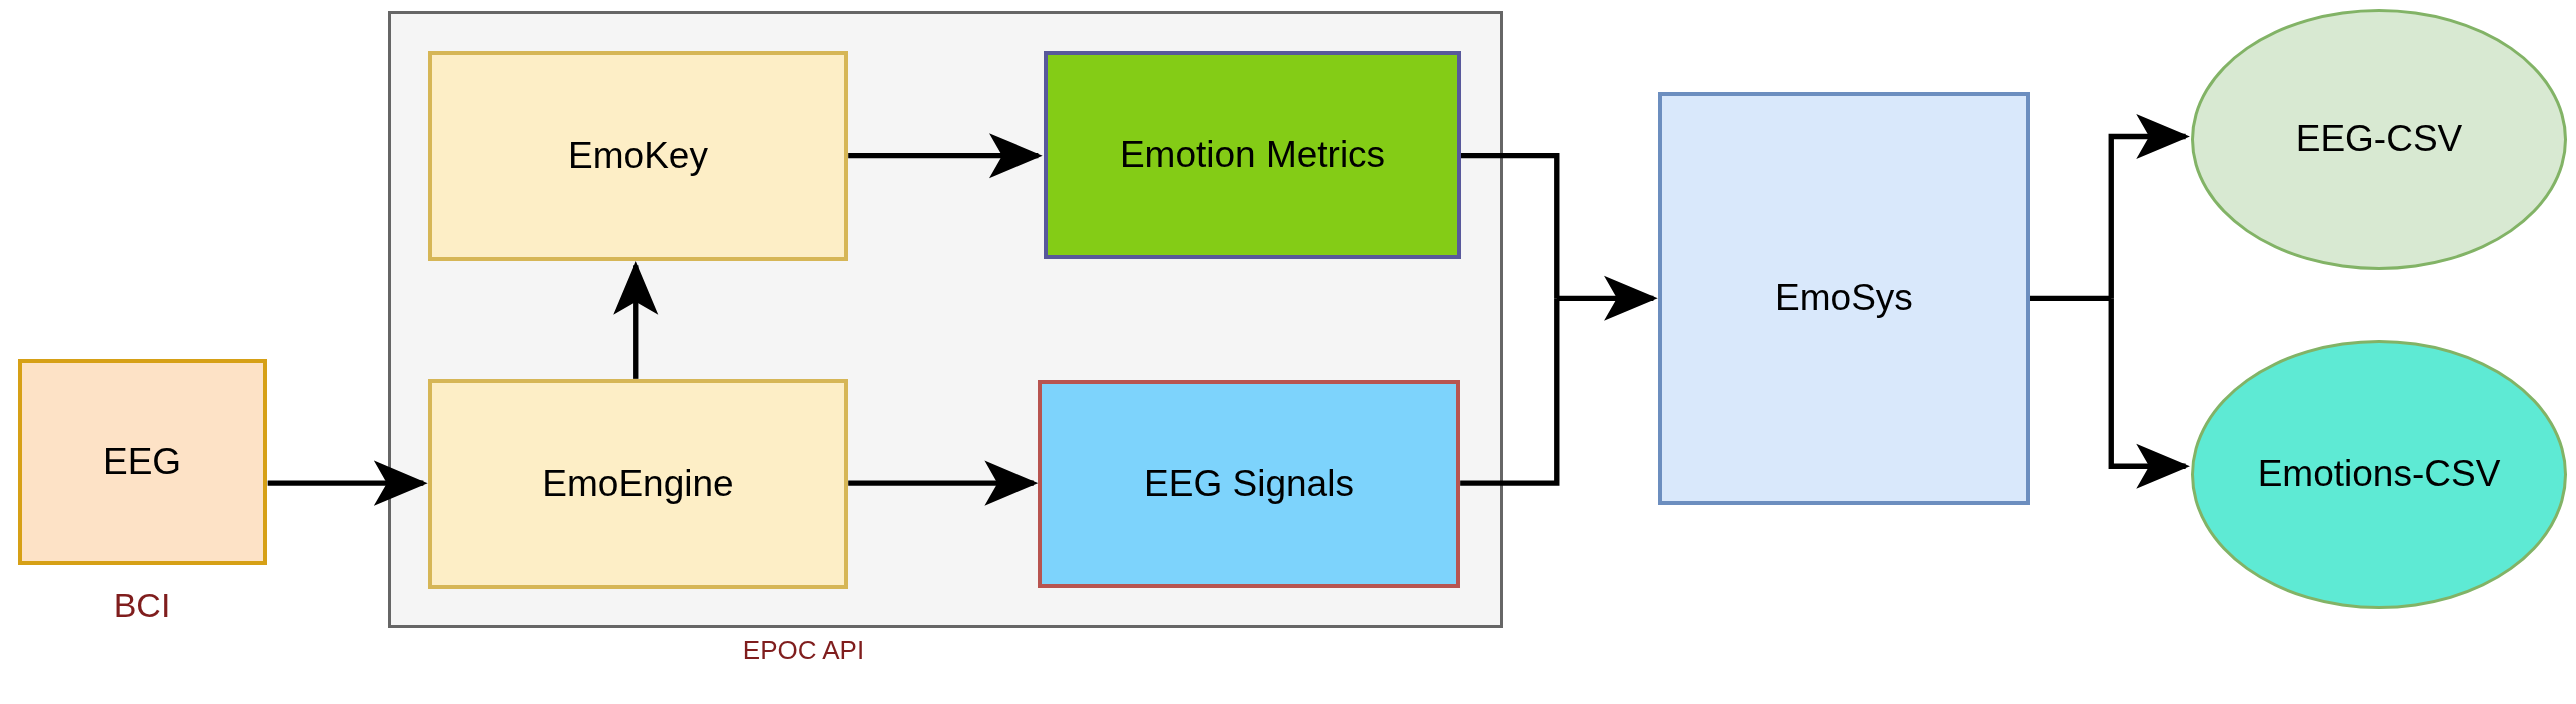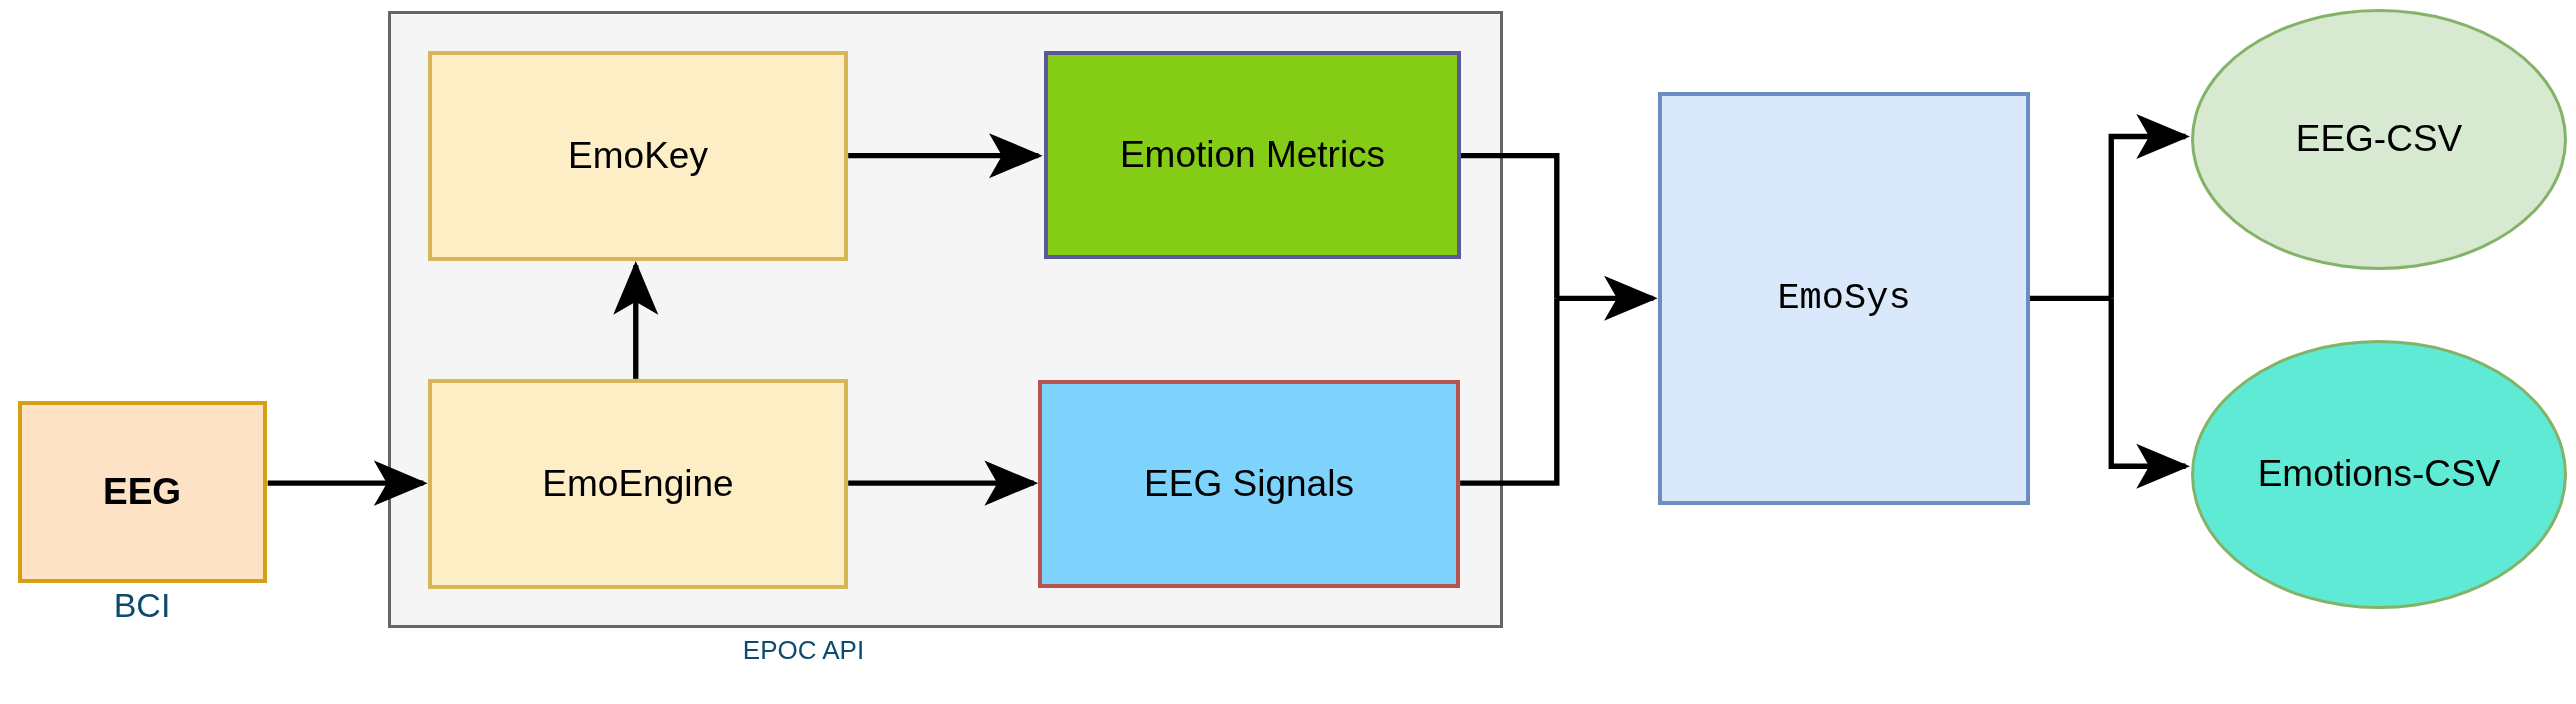--- a/index.html
+++ b/index.html
@@ -41,21 +41,21 @@
     border-radius: 50%;
   }
   .group-box {
     position: absolute;
     box-sizing: border-box;
     background: #f5f5f5;
     border: 3.8px solid #666666;
   }
   .caption {
     position: absolute;
-    color: #0c4a6e;
+    color: #7f1d1d;
     text-align: center;
     white-space: nowrap;
     font-family: "Liberation Sans", sans-serif;
   }
 </style>
 </head>
 <body>
 
 <div id="stage" style="width: 2576px; height: 704px; background: rgb(255, 255, 255);">
 
@@ -85,42 +85,42 @@
       <path d="M 2029,389 L 2155,389" marker-end="url(#arrowhead)"></path>
 
       <path d="M 2646,389 L 2752,389"></path>
 
       <path d="M 2752,389 L 2752,178 L 2849,178" marker-end="url(#arrowhead)"></path>
 
       <path d="M 2752,389 L 2752,608 L 2849,608" marker-end="url(#arrowhead)"></path>
     </g>
   </svg>
 
-  <div class="node rect-node" id="node-eeg" style="left: 17.6px; top: 401px; width: 249px; height: 182px; background: rgb(253, 226, 198); border-color: rgb(214, 160, 22); border-width: 4.6px; font-size: 37px; font-weight: bold;">
+  <div class="node rect-node" id="node-eeg" style="left: 17.6px; top: 359px; width: 249px; height: 206px; background: rgb(253, 226, 198); border-color: rgb(214, 160, 22); border-width: 4.6px; font-size: 37px;">
     <span>EEG</span>
   </div>
   <div class="caption" id="caption-eeg" style="font-size: 34px; left: 0px; top: 586px; width: 284px;">BCI</div>
 
   <div class="node rect-node" id="node-emokey" style="left: 428px; top: 51px; width: 420px; height: 210px; background: rgb(253, 238, 198); border-color: rgb(214, 182, 86); border-width: 4.6px; font-size: 37px;">
     <span>EmoKey</span>
   </div>
 
   <div class="node rect-node" id="node-emoengine" style="left: 428px; top: 379px; width: 420px; height: 210px; background: rgb(253, 238, 198); border-color: rgb(214, 182, 86); border-width: 4.6px; font-size: 37px;">
     <span>EmoEngine</span>
   </div>
 
   <div class="node rect-node" id="node-emotion-metrics" style="left: 1044px; top: 51px; width: 417px; height: 208px; background: #84cc16; border-color: rgb(88, 88, 155); border-width: 4.6px; font-size: 37px;">
     <span>Emotion Metrics</span>
   </div>
 
   <div class="node rect-node" id="node-eeg-signals" style="left: 1038px; top: 380px; width: 422px; height: 208px; background: #7dd3fc; border-color: rgb(184, 84, 80); border-width: 4.6px; font-size: 37px;">
     <span>EEG Signals</span>
   </div>
 
-  <div class="node rect-node" id="node-emosys" style="left: 1658px; top: 92px; width: 372px; height: 413px; background: rgb(217, 232, 251); border-color: rgb(108, 142, 191); border-width: 4.6px; font-size: 37px; font-family: Liberation Mono, monospace;">
+  <div class="node rect-node" id="node-emosys" style="left: 1658px; top: 92px; width: 372px; height: 413px; background: rgb(217, 232, 251); border-color: rgb(108, 142, 191); border-width: 4.6px; font-size: 37px;">
     <span>EmoSys</span>
   </div>
 
   <div class="node ellipse-node" id="node-eeg-csv" style="left: 2191px; top: 9.2px; width: 376px; height: 261px; background: rgb(216, 233, 210); border-color: rgb(130, 179, 102); border-width: 3.8px; font-size: 37px;">
     <span>EEG-CSV</span>
   </div>
 
   <div class="node ellipse-node" id="node-emotions-csv" style="left: 2191px; top: 340px; width: 376px; height: 269px; background: #5eead4; border-color: rgb(130, 179, 102); border-width: 3.8px; font-size: 37px;">
     <span>Emotions-CSV</span>
   </div>

